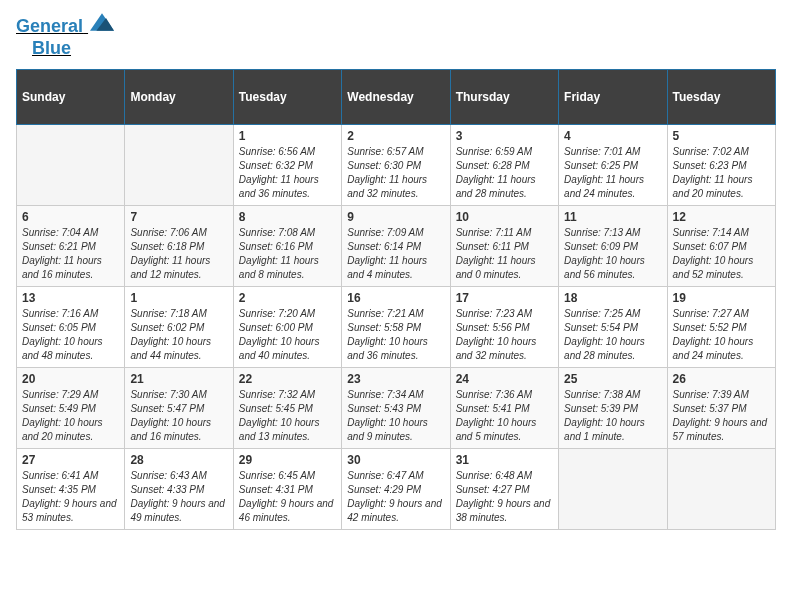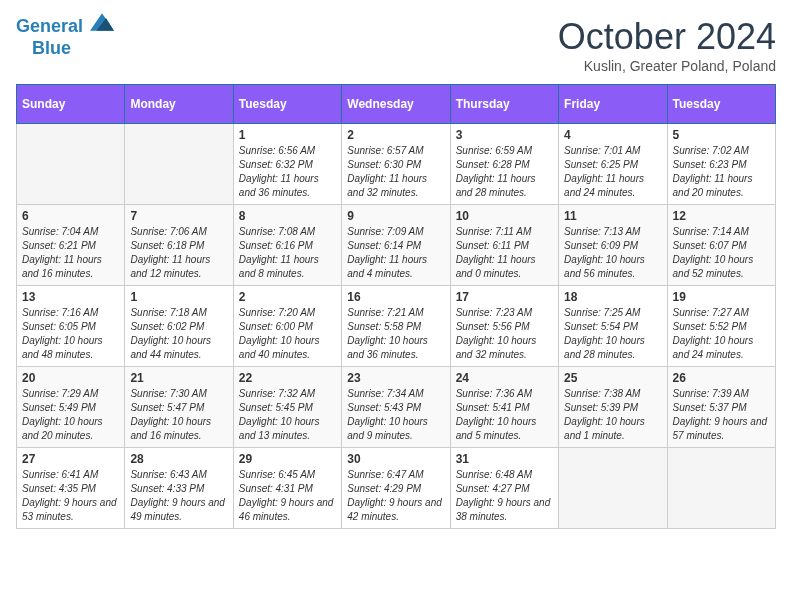--- a/index.html
+++ b/index.html
@@ -12,20 +12,21 @@
     }
     .header {
       display: flex;
       justify-content: space-between;
       align-items: flex-start;
       margin-bottom: 10px;
     }
     .logo {
       display: flex;
       align-items: center;
+      text-decoration: underline;
     }
     .logo-text {
       font-size: 18px;
       font-weight: bold;
       color: #2c3e50;
       line-height: 1.2;
     }
     .logo-text span {
       color: #2980b9;
     }
@@ -46,24 +47,24 @@
     .subtitle {
       font-size: 14px;
       color: #555;
     }
     table {
       width: 100%;
       border-collapse: collapse;
       font-size: 11px;
     }
     thead tr th {
-      background-color: #8b5cf6;
+      background-color: #404040;
       color: #fff;
       text-align: left;
-      padding: 12px 5px;
+      padding: 20px 5px;
       font-size: 12px;
       font-weight: bold;
       border: 1px solid #2471a3;
     }
     tbody tr td {
       border: 1px solid #ccc;
       vertical-align: top;
       padding: 4px 5px;
       width: calc(100% / 7);
       min-height: 70px;
@@ -102,24 +103,20 @@
           <svg class="logo-icon" viewBox="0 0 30 22" xmlns="http://www.w3.org/2000/svg">
             <polygon points="0,22 15,0 30,22" fill="#2980b9"></polygon>
             <polygon points="8,22 20,6 30,22" fill="#1a5276"></polygon>
           </svg>
         </div>
       </div>
       <div class="logo-text">
         <span style="color:#2980b9;margin-left:16px;">Blue</span>
       </div>
     </div>
-  </div>
-  <div class="title-section">
-    <div class="month-title">October 2024</div>
-    <div class="subtitle">Kuslin, Greater Poland, Poland</div>
   </div>
 </div>
 
 <table>
   <thead>
     <tr>
       <th>Sunday</th>
       <th>Monday</th>
       <th>Tuesday</th>
       <th>Wednesday</th>

